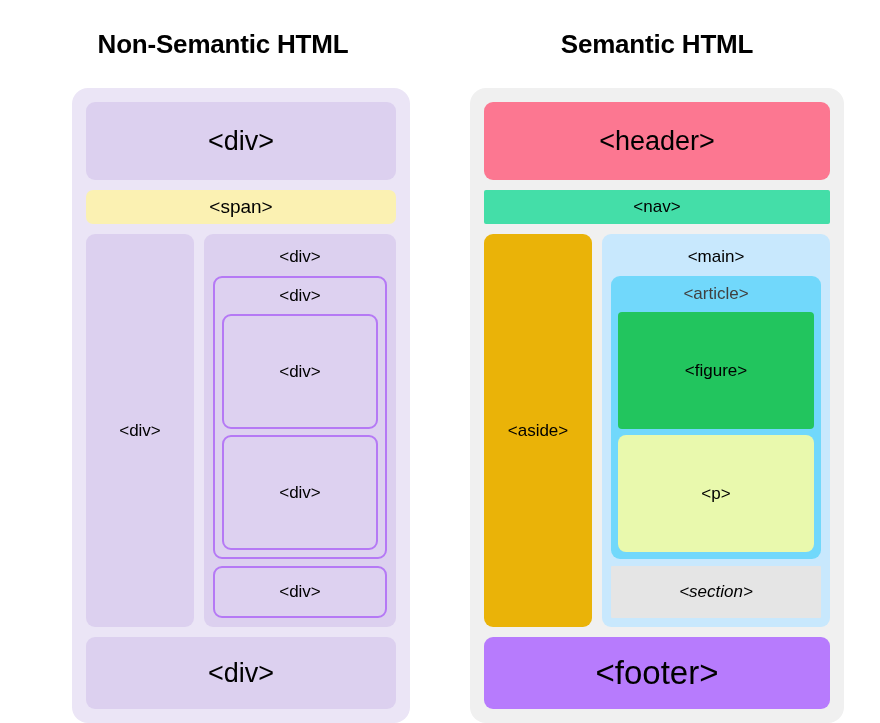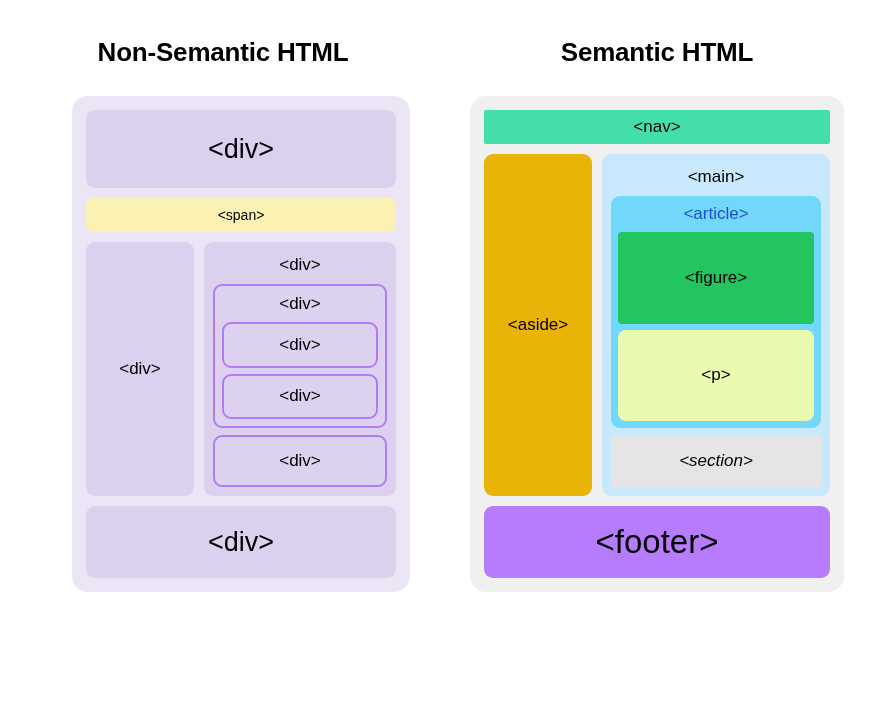--- a/index.html
+++ b/index.html
@@ -7,25 +7,25 @@
   body {
     width: 880px;
     height: 723px;
     background: #ffffff;
     font-family: "Liberation Sans", sans-serif;
     overflow: hidden;
   }
 
   .board {
     width: 880px;
-    height: 600px;
+    height: 723px;
     display: flex;
     justify-content: center;
     gap: 60px;
-    padding: 8px;
+    padding: 0;
   }
 
   .column {
     width: 374px;
     display: flex;
     flex-direction: column;
   }
 
   .column-title {
     height: 88px;
@@ -64,21 +64,21 @@
   .ns-div-top {
     background: #dcd0ef;
     height: 78px;
     font-size: 27px;
     flex: none;
   }
 
   .ns-span {
     background: #fbf1b2;
     height: 34px;
-    font-size: 14px;
+    font-size: 19px;
     border-radius: 7px;
     flex: none;
   }
 
   .ns-row {
     flex: 1;
     display: flex;
     gap: 10px;
     min-height: 0;
   }
@@ -211,21 +211,21 @@
     display: flex;
     flex-direction: column;
     padding: 7px;
     gap: 6px;
     min-height: 0;
   }
 
   .sem-article-label {
     text-align: center;
     font-size: 17px;
-    color: #1d4ed8;
+    color: #404040;
     padding: 1px 0 2px;
   }
 
   .sem-figure {
     background: #22c55e;
     flex: 1;
     min-height: 0;
     border-radius: 4px;
   }
 
@@ -291,20 +291,21 @@
 
     </div>
   </div>
 
   <div class="column">
 
     <div class="column-title">Semantic HTML</div>
 
     <div class="card-sem">
 
+      <div class="blk sem-header">&lt;header&gt;</div>
 
       <div class="blk sem-nav">&lt;nav&gt;</div>
 
       <div class="sem-row">
 
         <div class="blk sem-aside">&lt;aside&gt;</div>
 
         <div class="sem-main">
 
           <div class="sem-main-label">&lt;main&gt;</div>

